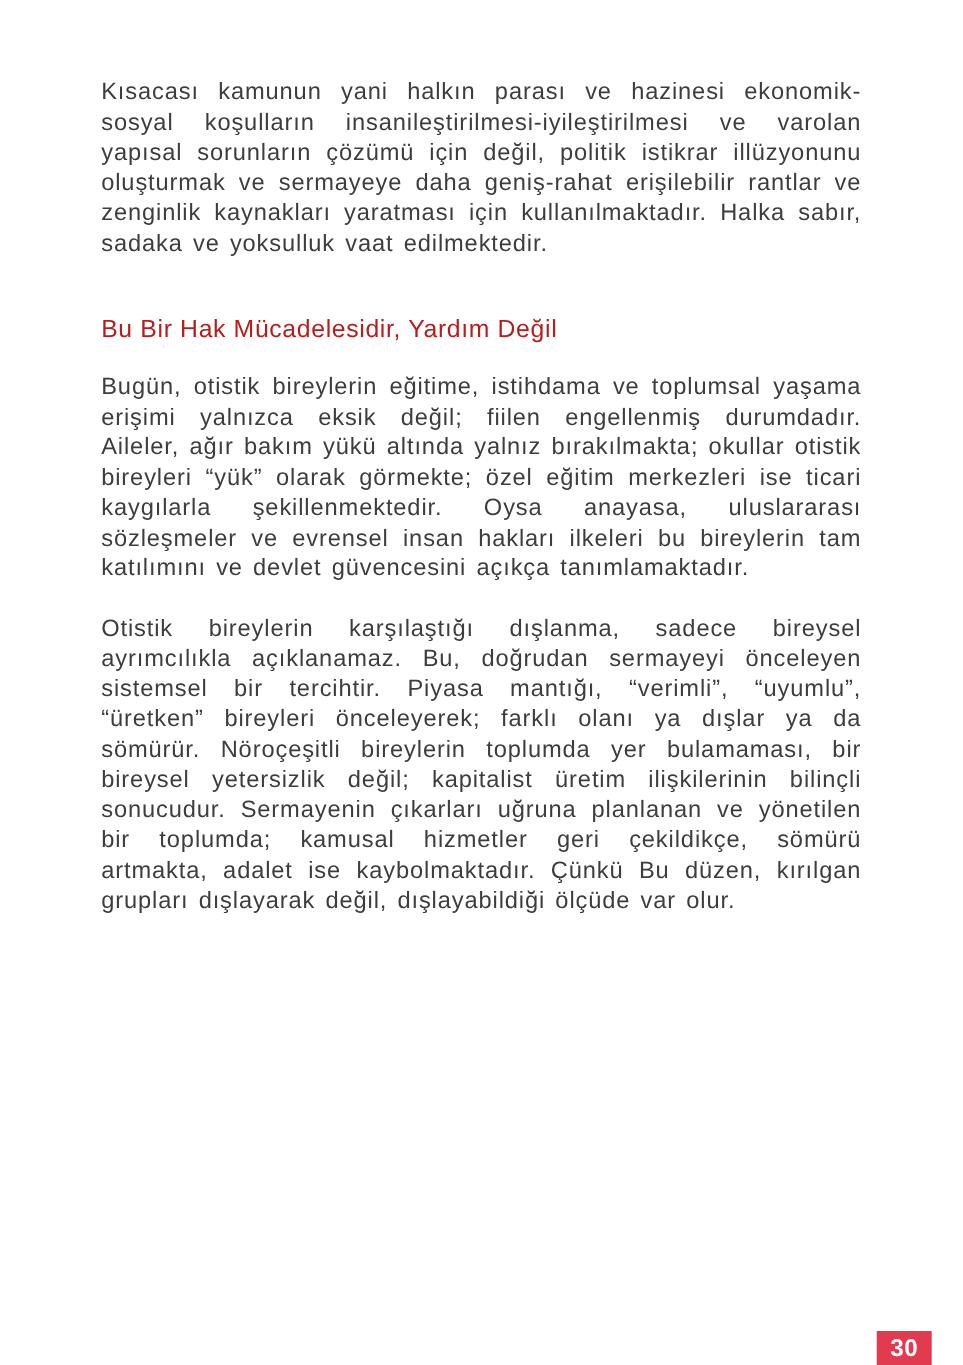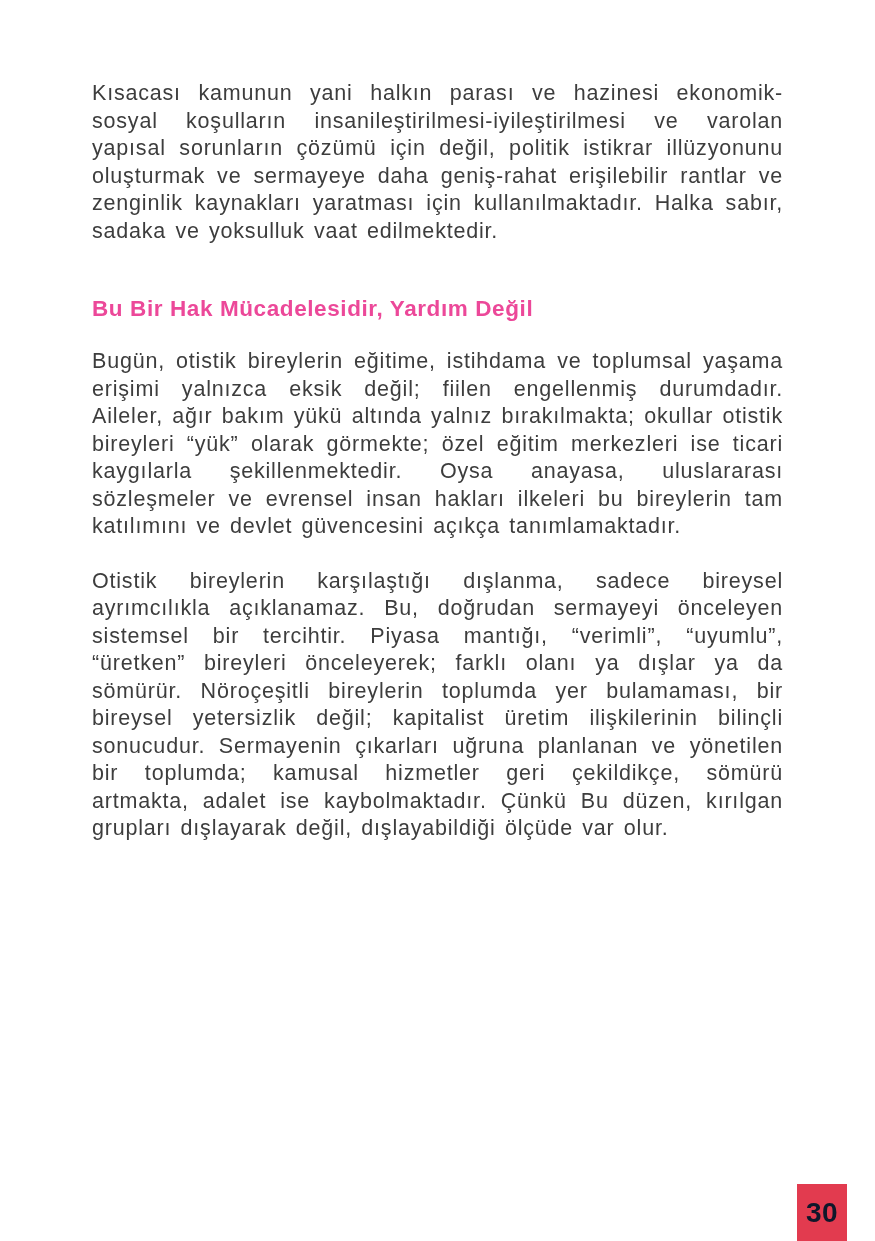--- a/index.html
+++ b/index.html
@@ -10,53 +10,53 @@
     width: 875px;
     height: 1241px;
     background: #ffffff;
     position: relative;
     overflow: hidden;
     font-family: "Liberation Sans", sans-serif;
   }
   .page-content {
     position: absolute;
     left: 92px;
-    top: 80px;
+    top: 70px;
     width: 691px;
     color: #3d3d3d;
   }
   .para {
     margin: 0 0 27px 0;
     font-size: 21.5px;
     line-height: 27.5px;
     letter-spacing: 0.8px;
     word-spacing: 2.5px;
     text-align: justify;
   }
   .section-heading {
     margin: 50px 0 26px 0;
     font-size: 22.5px;
     line-height: 27px;
-    font-weight: bold;
+    font-weight: normal;
     letter-spacing: 0.6px;
-    color: #ec4899;
+    color: #b91c1c;
     text-align: left;
   }
   .page-number-badge {
     position: absolute;
     right: 28px;
     bottom: 0;
     width: 50px;
-    height: 57px;
+    height: 31px;
     background: #e23b4f;
-    color: #0f172a;
+    color: #ffffff;
     display: flex;
     align-items: center;
     justify-content: center;
-    font-size: 28px;
+    font-size: 22px;
     font-weight: bold;
     letter-spacing: 0.5px;
   }
 </style>
 </head>
 <body>
 
 <div class="page-content">
   <p class="para">Kısacası kamunun yani halkın parası ve hazinesi ekonomik-sosyal koşulların insanileştirilmesi-iyileştirilmesi ve varolan yapısal sorunların çözümü için değil, politik istikrar illüzyonunu oluşturmak ve sermayeye daha geniş-rahat erişilebilir rantlar ve zenginlik kaynakları yaratması için kullanılmaktadır. Halka sabır, sadaka ve yoksulluk vaat edilmektedir.</p>
 

